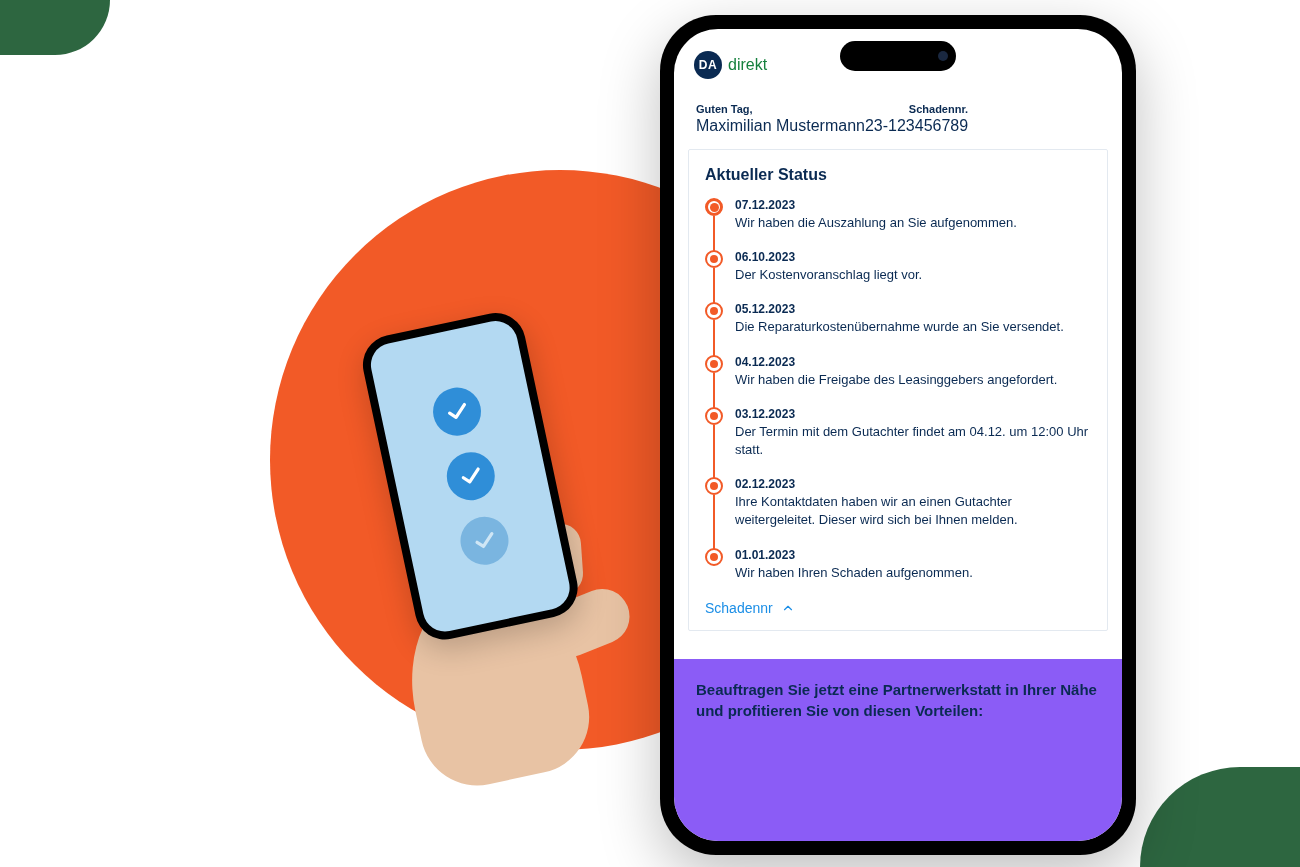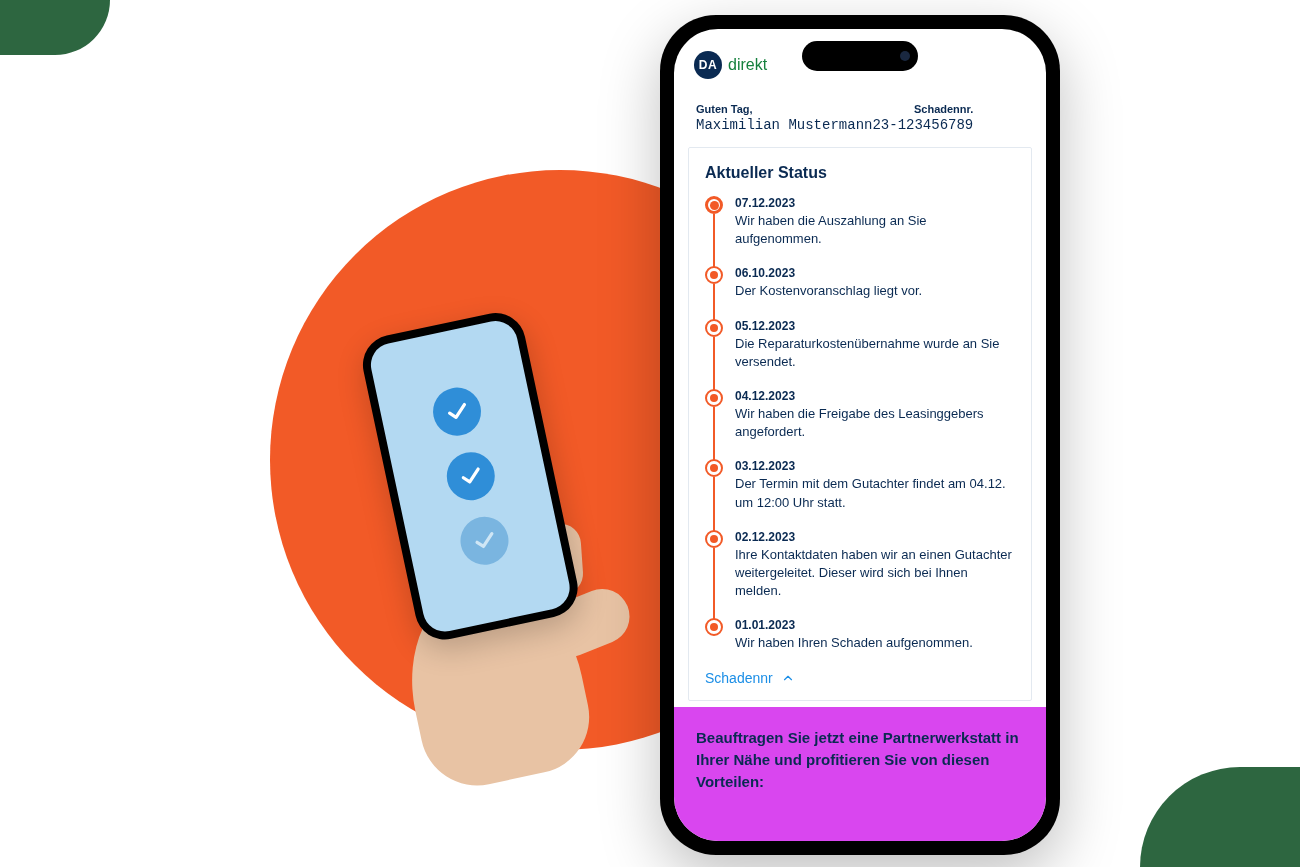--- a/index.html
+++ b/index.html
@@ -121,21 +121,21 @@
       top: 48px;
       height: 110px;
       z-index: -1;
     }
 
     
     .main-phone {
       position: absolute;
       top: 15px;
       left: 660px;
-      width: 400px;
+      width: 476px;
       height: 840px;
       background: #000;
       border-radius: 56px;
       padding: 14px;
       box-shadow: 0 20px 60px rgba(0,0,0,0.25);
     }
     .main-phone .phone-screen {
       width: 100%;
       height: 100%;
       background: #fff;
@@ -202,22 +202,21 @@
       justify-content: flex-start;
       padding: 14px 22px 14px 22px;
       color: #0a2a52;
     }
     .user-row .greeting-label, .user-row .claim-label {
       font-size: 11px;
       font-weight: 600;
       margin-bottom: 2px;
     }
     .user-row .user-name, .user-row .claim-no {
-      font-size: 14px;
-      font-family: Liberation Mono, monospace;
+      font-size: 16px;
     }
     .user-row .right { text-align: right; }
 
     .status-card {
       margin: 0 14px;
       border: 1px solid #e3e9f0;
       border-radius: 2px;
       padding: 16px 16px 14px 16px;
       background: #fff;
     }
@@ -295,22 +294,22 @@
       font-weight: 500;
       margin-top: 10px;
       cursor: pointer;
     }
     .collapse-link svg {
       width: 14px;
       height: 14px;
     }
 
     .promo {
-      margin-top: 6px;
-      background: #d946ef;
+      margin-top: 28px;
+      background: #8b5cf6;
       padding: 20px 22px 32px 22px;
       color: #0a2a52;
       font-size: 15px;
       font-weight: 700;
       line-height: 1.45;
       flex: 1;
     }
   </style>
 </head>
 <body>

